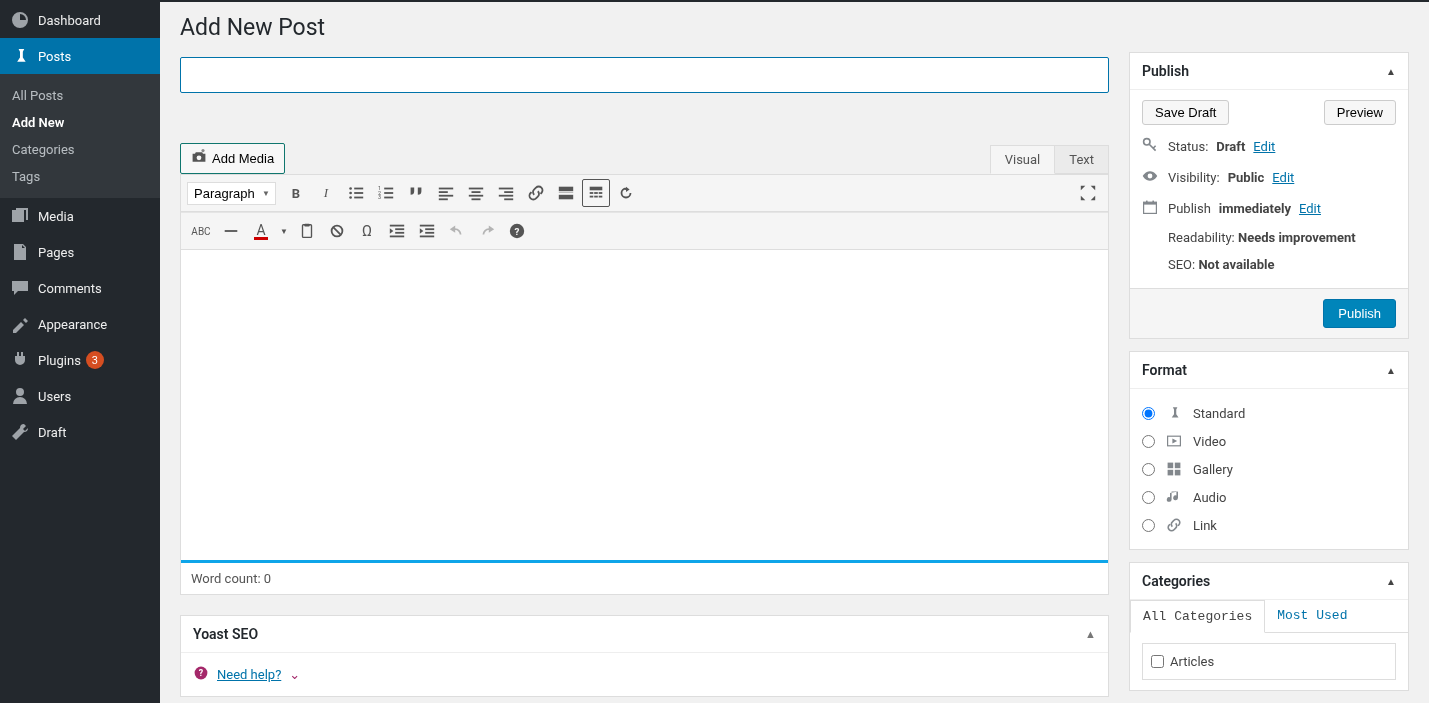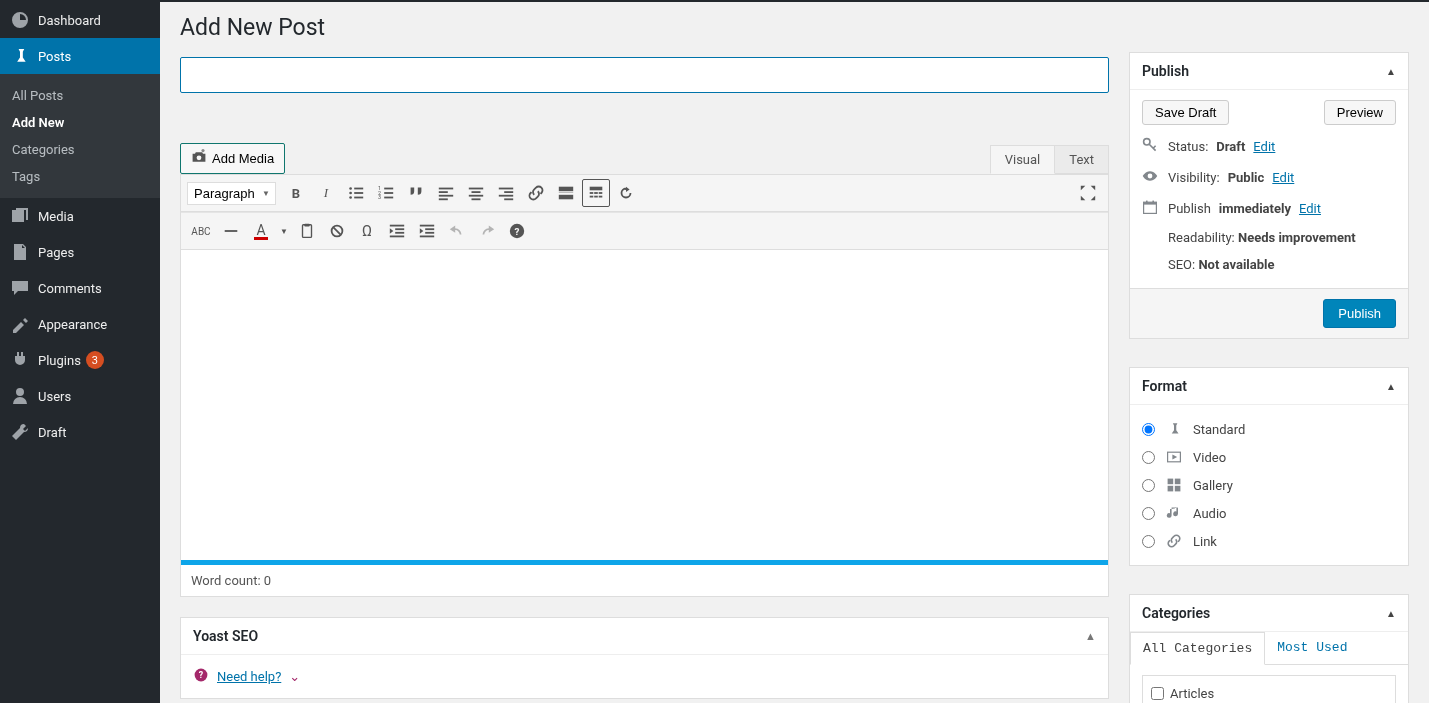--- a/index.html
+++ b/index.html
@@ -43,33 +43,33 @@
 .toolbar-row2 { border-top: 1px solid #e5e5e5; }
 .format-select { padding: 3px 20px 3px 6px; border: 1px solid #ddd; font-size: 13px; background: #fff; appearance: none; position: relative; }
 .select-wrap { position: relative; margin-right: 4px; }
 .select-wrap::after { content: '▼'; font-size: 8px; position: absolute; right: 6px; top: 50%; transform: translateY(-50%); pointer-events: none; color: #666; }
 .tb-btn { width: 28px; height: 28px; display: flex; align-items: center; justify-content: center; cursor: pointer; border-radius: 2px; color: #555; }
 .tb-btn.boxed { border: 1px solid #555; }
 .tb-btn svg { width: 18px; height: 18px; fill: #555; }
 .fullscreen-btn { position: absolute; right: 6px; }
 
 .editor-canvas { min-height: 310px; background: #fff; padding: 10px; }
-.word-count-bar { border-top: 5px solid #0ea5e9; padding: 8px 10px; font-size: 13px; color: #555; background: #fff; }
+.word-count-bar { border-top: 3px solid #0ea5e9; padding: 8px 10px; font-size: 13px; color: #555; background: #fff; }
 
 .metabox { border: 1px solid #ddd; background: #fff; margin-top: 20px; }
 .metabox-header { padding: 10px 12px; border-bottom: 1px solid #eee; display: flex; justify-content: space-between; align-items: center; cursor: pointer; }
 .metabox-title { font-size: 14px; font-weight: 600; color: #23282d; }
 .metabox-toggle { color: #777; font-size: 11px; }
 .metabox-body { padding: 12px; }
 .help-row { display: flex; align-items: center; gap: 8px; color: #0073aa; }
 .help-row a { color: #0073aa; text-decoration: underline; }
 
 
 .rightcol { width: 300px; padding: 0 20px 20px 0; }
-.panel { border: 1px solid #ddd; background: #fff; margin-top: 28px; }
+.panel { border: 1px solid #ddd; background: #fff; margin-top: 12px; }
 .rightcol .panel:first-child { margin-top: 50px; }
 .panel-header { padding: 10px 12px; border-bottom: 1px solid #eee; display: flex; justify-content: space-between; align-items: center; }
 .panel-title { font-size: 14px; font-weight: 600; color: #23282d; }
 .panel-body { padding: 10px 12px; }
 .panel-footer { background: #f5f5f5; border-top: 1px solid #ddd; padding: 10px 12px; text-align: right; }
 .btn { padding: 4px 12px; border: 1px solid #ccc; background: #f7f7f7; border-radius: 3px; cursor: pointer; font-size: 13px; }
 .btn-primary { background: #0085ba; border-color: #0073aa; color: #fff; font-weight: 500; padding: 6px 14px; }
 .pub-row { display: flex; align-items: center; padding: 6px 0; gap: 8px; font-size: 13px; }
 .pub-row .icon { width: 18px; color: #82878c; fill: #82878c; }
 .pub-row .edit-link { color: #0073aa; text-decoration: underline; cursor: pointer; }

